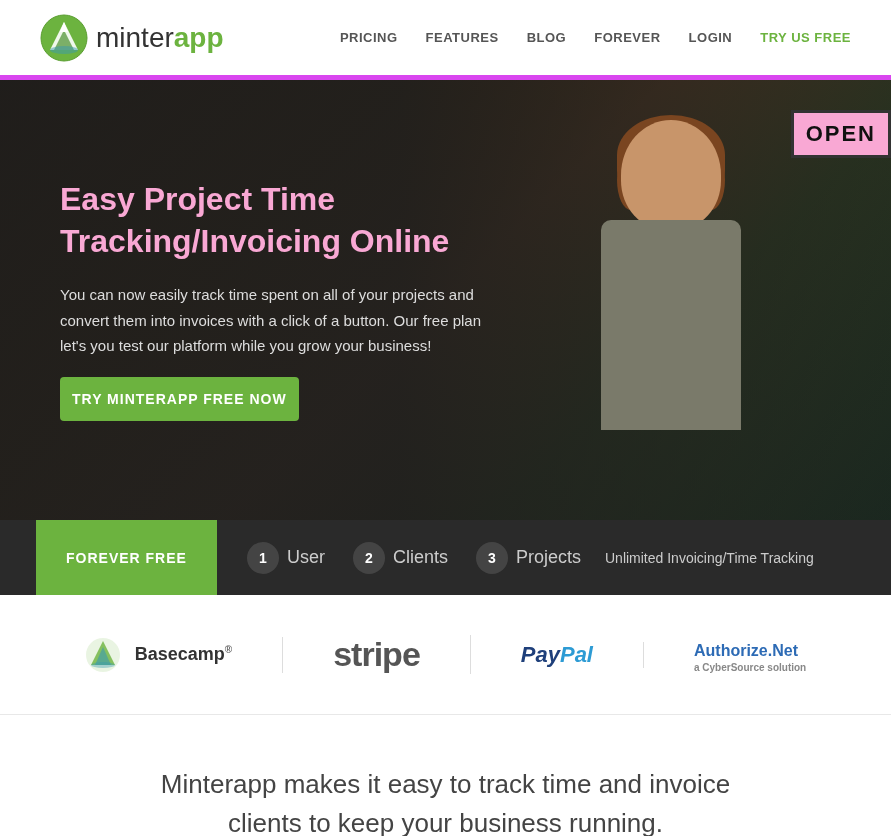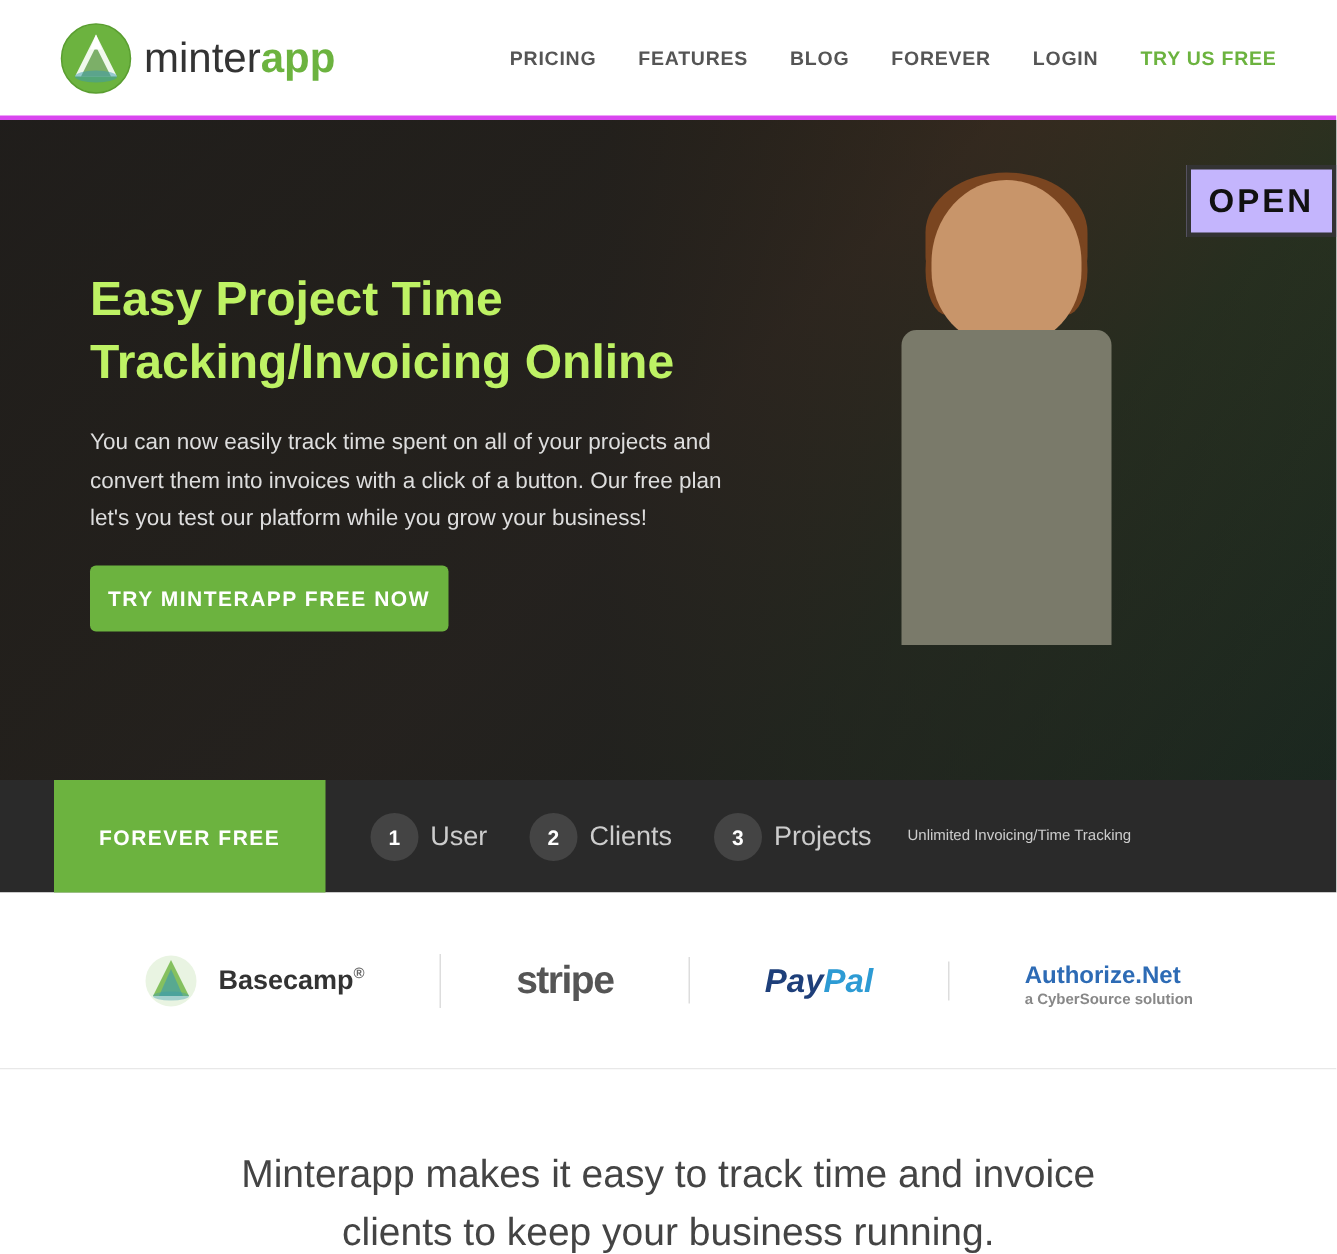--- a/index.html
+++ b/index.html
@@ -5,21 +5,21 @@
     * { margin: 0; padding: 0; box-sizing: border-box; }
     body { font-family: 'Arial', sans-serif; width: 891px; overflow-x: hidden; background: #fff; }
 
     
     .header {
       display: flex;
       align-items: center;
       padding: 0 40px;
       height: 80px;
       background: #fff;
-      border-bottom: 3px solid #d946ef;
+      border-bottom: 5px solid #d946ef;
     }
     .logo-area {
       display: flex;
       align-items: center;
       margin-right: auto;
     }
     .logo-icon {
       width: 48px;
       height: 48px;
       margin-right: 8px;
@@ -140,39 +140,39 @@
       position: absolute;
       top: 100px;
       left: 50%;
       transform: translateX(-50%);
     }
     
     .open-sign {
       position: absolute;
       top: 30px;
       right: 0;
-      background: #c4b5fd;
+      background: #f9a8d4;
       border: 3px solid #333;
       padding: 8px 12px;
       font-size: 22px;
       font-weight: 900;
       color: #111;
       letter-spacing: 2px;
       z-index: 3;
     }
     .hero-content {
       position: relative;
       z-index: 3;
       padding: 0 60px;
       max-width: 560px;
     }
     .hero-title {
       font-size: 32px;
       font-weight: 700;
-      color: #bef264;
+      color: #f9a8d4;
       line-height: 1.3;
       margin-bottom: 20px;
     }
     .hero-desc {
       font-size: 15px;
       color: #ddd;
       line-height: 1.7;
       margin-bottom: 18px;
       max-width: 480px;
     }
@@ -241,21 +241,21 @@
       color: #ccc;
       font-size: 18px;
     }
     .feature-divider {
       color: #555;
       font-size: 18px;
       margin: 0 4px;
     }
     .unlimited-text {
       color: #ccc;
-      font-size: 10px;
+      font-size: 14px;
       margin-left: 12px;
     }
 
     
     .integrations {
       display: flex;
       align-items: center;
       justify-content: center;
       padding: 40px 0;
       background: #fff;
@@ -285,21 +285,21 @@
     }
     .basecamp-text {
       font-size: 18px;
       color: #333;
     }
     .basecamp-sup {
       font-size: 10px;
       color: #666;
     }
     .stripe-text {
-      font-size: 26px;
+      font-size: 34px;
       font-weight: 900;
       color: #555;
       letter-spacing: -1px;
     }
     .paypal-text {
       font-size: 22px;
       font-weight: 700;
       font-style: italic;
     }
     .authorize-text {

